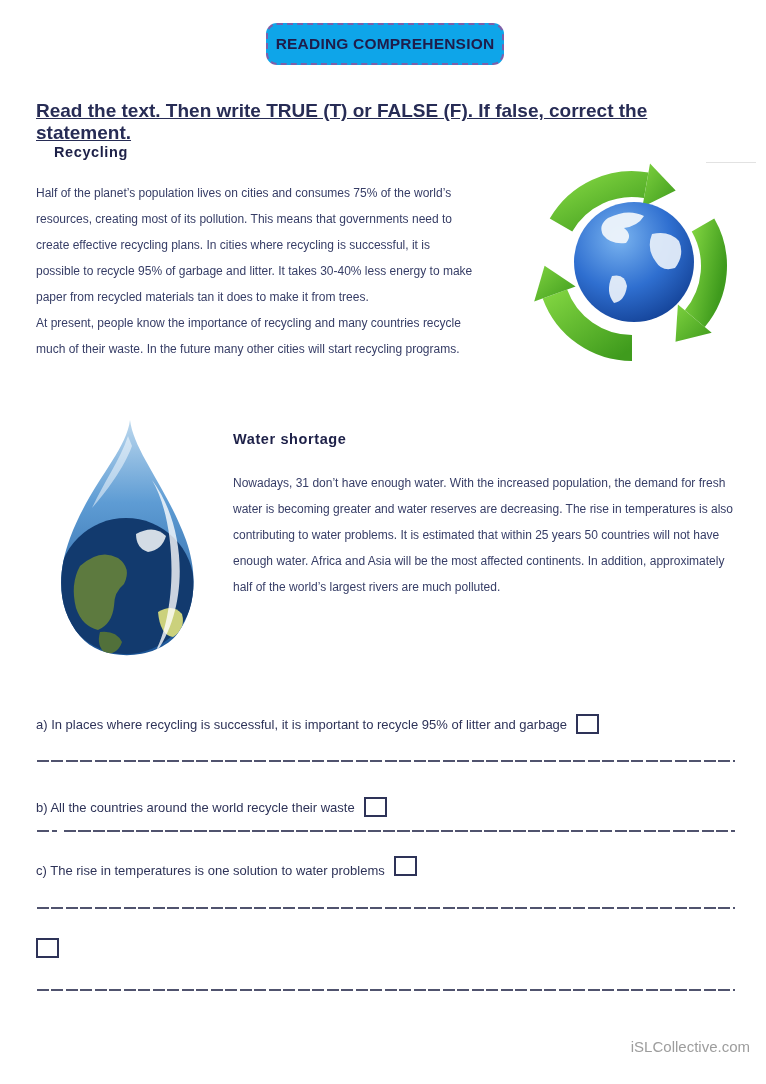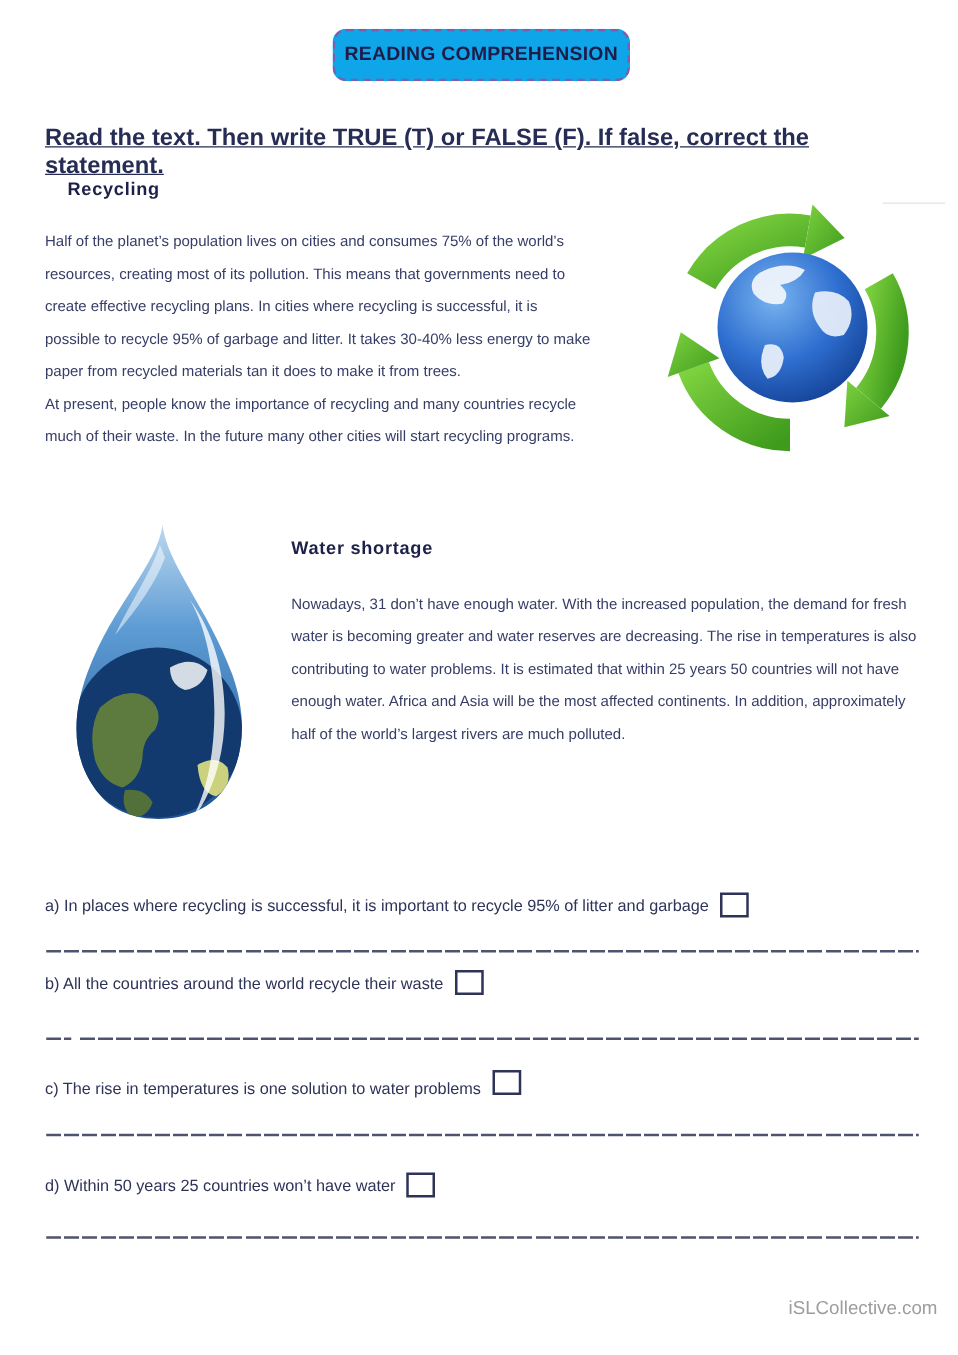--- a/index.html
+++ b/index.html
@@ -43,21 +43,21 @@
   .art { position:absolute; }
   .art-recycle { left:512px; top:158px; }
   .art-drop    { left:40px;  top:416px; }
   .artifact-line { position:absolute; left:706px; top:162px; width:50px; height:1px; background:#e2e2e2; }
   
   .question {
     position:absolute; left:36px; width:700px;
     font-size:13px; color:#2e3358;
     display:flex; align-items:center; gap:9px;
   }
-  .q-a { top:714px; } .q-b { top:776px; } .q-c { top:856px;text-align:center; } .q-d { top:938px; }
+  .q-a { top:714px; } .q-b { top:797px; } .q-c { top:856px;text-align:center; } .q-d { top:938px; }
   .tf-box {
     flex:0 0 auto; width:23px; height:20px;
     border:2px solid #2e3358; background:#fff; box-sizing:border-box;
   }
   .q-c .tf-box { margin-bottom:8px; }
   
   .answer-line {
     position:absolute; height:2px;
     background:repeating-linear-gradient(90deg, #50536e 0 12px, rgba(0,0,0,0) 12px 14.5px);
   }
@@ -160,20 +160,19 @@
   <div class="answer-line line-b1"></div>
   <div class="answer-line line-b2"></div>
 
   <div class="question q-c">
     <span>c) The rise in temperatures is one solution to water problems</span>
     <span class="tf-box"></span>
   </div>
   <div class="answer-line line-c"></div>
 
   <div class="question q-d">
-    <span>d) Within 50 years 25 countries won’t have water</span>
     <span class="tf-box"></span>
   </div>
   <div class="answer-line line-d"></div>
 
   <div class="footer">iSLCollective.com</div>
 
 </div>
 
 </body></html>

